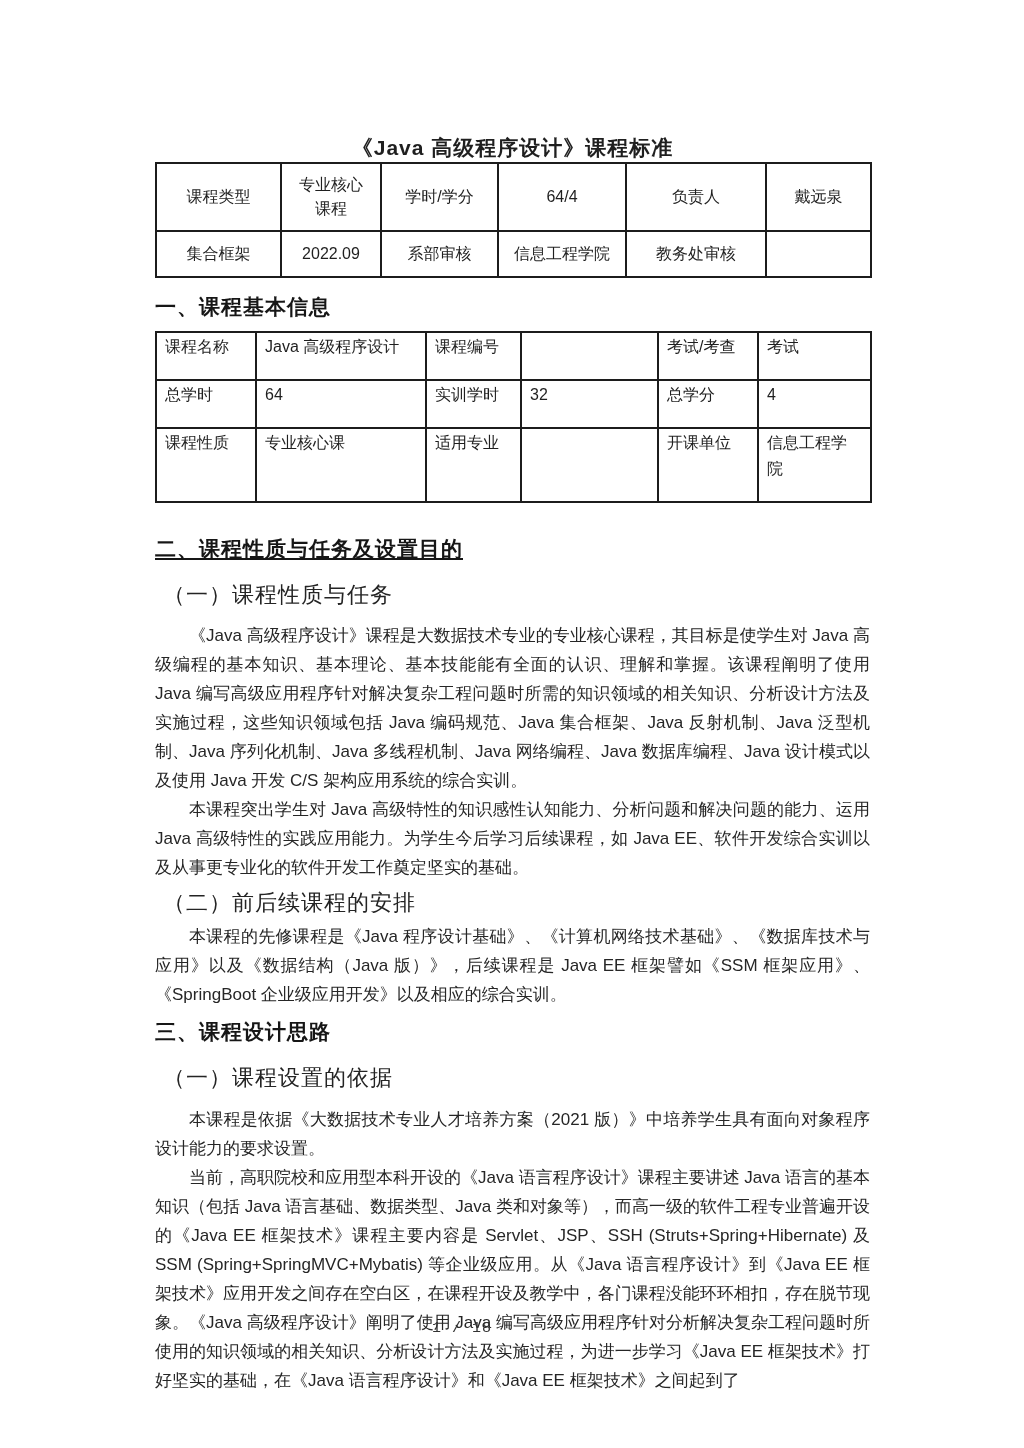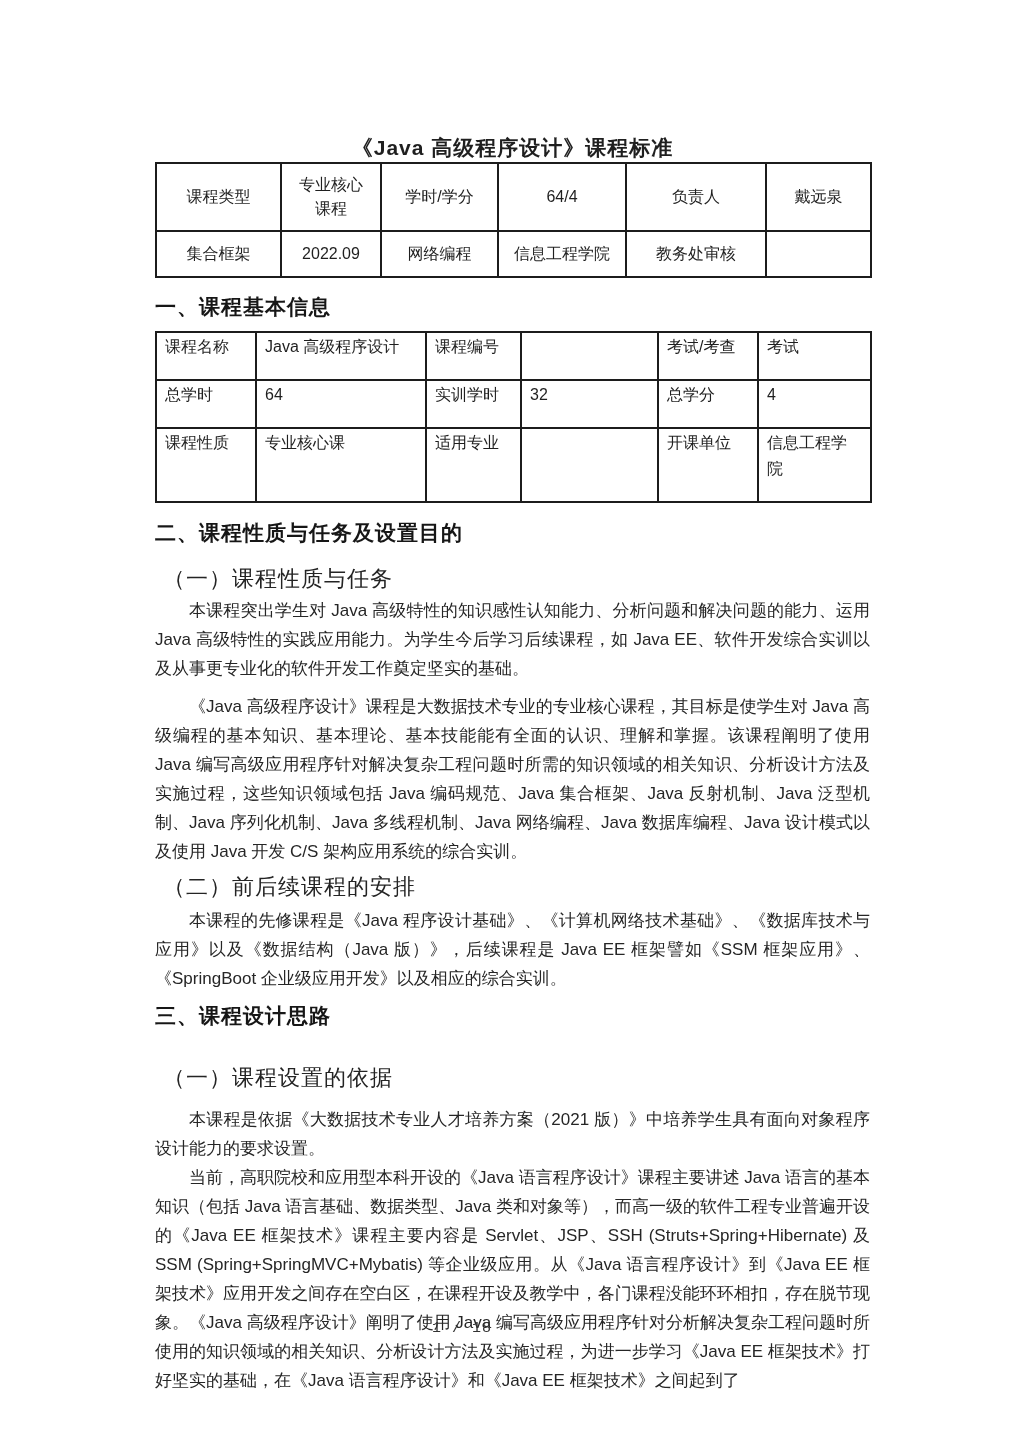--- a/index.html
+++ b/index.html
@@ -42,31 +42,31 @@
   .t2 td:last-child { padding-right:16px; }
   .t2 tr:nth-child(1) { height:28px; }
   .t2 tr:nth-child(2) { height:28px; }
   .t2 tr:nth-child(3) { height:54px; }
   .h-major {
     font-size:21px; line-height:42px;
     font-weight:900; color:#161616;
     letter-spacing:1px;
   }
   .h1-pos { margin-top:8px; }
-  .h2-pos { margin-top:9px; }
+  .h2-pos { margin-top:25px;text-decoration:underline; }
   .h3-pos { margin-top:2px; }
   .h-sub {
     font-size:22px; line-height:34px;
     font-weight:400; color:#242424;
     padding-left:8px;
     letter-spacing:1px;
   }
   .sub1-pos { margin-top:8px; }
   .sub2-pos { margin-top:4px; }
-  .sub3-pos { margin-top:24px; }
+  .sub3-pos { margin-top:8px; }
   p.body {
     font-size:17px; line-height:29px;
     text-align:justify; text-indent:2em;
     color:#262626;
     word-break:break-word;
   }
   .p1-pos { margin-top:9px; }
   .p3-pos { margin-top:2px; }
   .p4-pos { margin-top:10px; }
   .footer {
@@ -99,21 +99,21 @@
           <td>课程类型</td>
           <td class="narrow">专业核心课程</td>
           <td>学时/学分</td>
           <td>64/4</td>
           <td>负责人</td>
           <td>戴远泉</td>
         </tr>
         <tr>
           <td>集合框架</td>
           <td>2022.09</td>
-          <td>网络编程</td>
+          <td>系部审核</td>
           <td>信息工程学院</td>
           <td>教务处审核</td>
           <td></td>
         </tr>
       </tbody>
     </table>
 
     <div class="h-major h1-pos">一、课程基本信息</div>
 
     <table class="t2">
@@ -149,22 +149,22 @@
           <td></td>
           <td>开课单位</td>
           <td>信息工程学院</td>
         </tr>
       </tbody>
     </table>
 
     <div class="h-major h2-pos">二、课程性质与任务及设置目的</div>
 
     <div class="h-sub sub1-pos">（一）课程性质与任务</div>
+    <p class="body p1-pos">《Java 高级程序设计》课程是大数据技术专业的专业核心课程，其目标是使学生对 Java 高级编程的基本知识、基本理论、基本技能能有全面的认识、理解和掌握。该课程阐明了使用 Java 编写高级应用程序针对解决复杂工程问题时所需的知识领域的相关知识、分析设计方法及实施过程，这些知识领域包括 Java 编码规范、Java 集合框架、Java 反射机制、Java 泛型机制、Java 序列化机制、Java 多线程机制、Java 网络编程、Java 数据库编程、Java 设计模式以及使用 Java 开发 C/S 架构应用系统的综合实训。</p>
     <p class="body">本课程突出学生对 Java 高级特性的知识感性认知能力、分析问题和解决问题的能力、运用 Java 高级特性的实践应用能力。为学生今后学习后续课程，如 Java EE、软件开发综合实训以及从事更专业化的软件开发工作奠定坚实的基础。</p>
-    <p class="body p1-pos">《Java 高级程序设计》课程是大数据技术专业的专业核心课程，其目标是使学生对 Java 高级编程的基本知识、基本理论、基本技能能有全面的认识、理解和掌握。该课程阐明了使用 Java 编写高级应用程序针对解决复杂工程问题时所需的知识领域的相关知识、分析设计方法及实施过程，这些知识领域包括 Java 编码规范、Java 集合框架、Java 反射机制、Java 泛型机制、Java 序列化机制、Java 多线程机制、Java 网络编程、Java 数据库编程、Java 设计模式以及使用 Java 开发 C/S 架构应用系统的综合实训。</p>
 
     <div class="h-sub sub2-pos">（二）前后续课程的安排</div>
     <p class="body p3-pos">本课程的先修课程是《Java 程序设计基础》、《计算机网络技术基础》、《数据库技术与应用》以及《数据结构（Java 版）》，后续课程是 Java EE 框架譬如《SSM 框架应用》、《SpringBoot 企业级应用开发》以及相应的综合实训。</p>
 
     <div class="h-major h3-pos">三、课程设计思路</div>
 
     <div class="h-sub sub3-pos">（一）课程设置的依据</div>
     <p class="body p4-pos">本课程是依据《大数据技术专业人才培养方案（2021 版）》中培养学生具有面向对象程序设计能力的要求设置。</p>
     <p class="body">当前，高职院校和应用型本科开设的《Java 语言程序设计》课程主要讲述 Java 语言的基本知识（包括 Java 语言基础、数据类型、Java 类和对象等），而高一级的软件工程专业普遍开设的《Java EE 框架技术》课程主要内容是 Servlet、JSP、SSH (Struts+Spring+Hibernate) 及 SSM (Spring+SpringMVC+Mybatis) 等企业级应用。从《Java 语言程序设计》到《Java EE 框架技术》应用开发之间存在空白区，在课程开设及教学中，各门课程没能环环相扣，存在脱节现象。《Java 高级程序设计》阐明了使用 Java 编写高级应用程序针对分析解决复杂工程问题时所使用的知识领域的相关知识、分析设计方法及实施过程，为进一步学习《Java EE 框架技术》打好坚实的基础，在《Java 语言程序设计》和《Java EE 框架技术》之间起到了</p>
 

